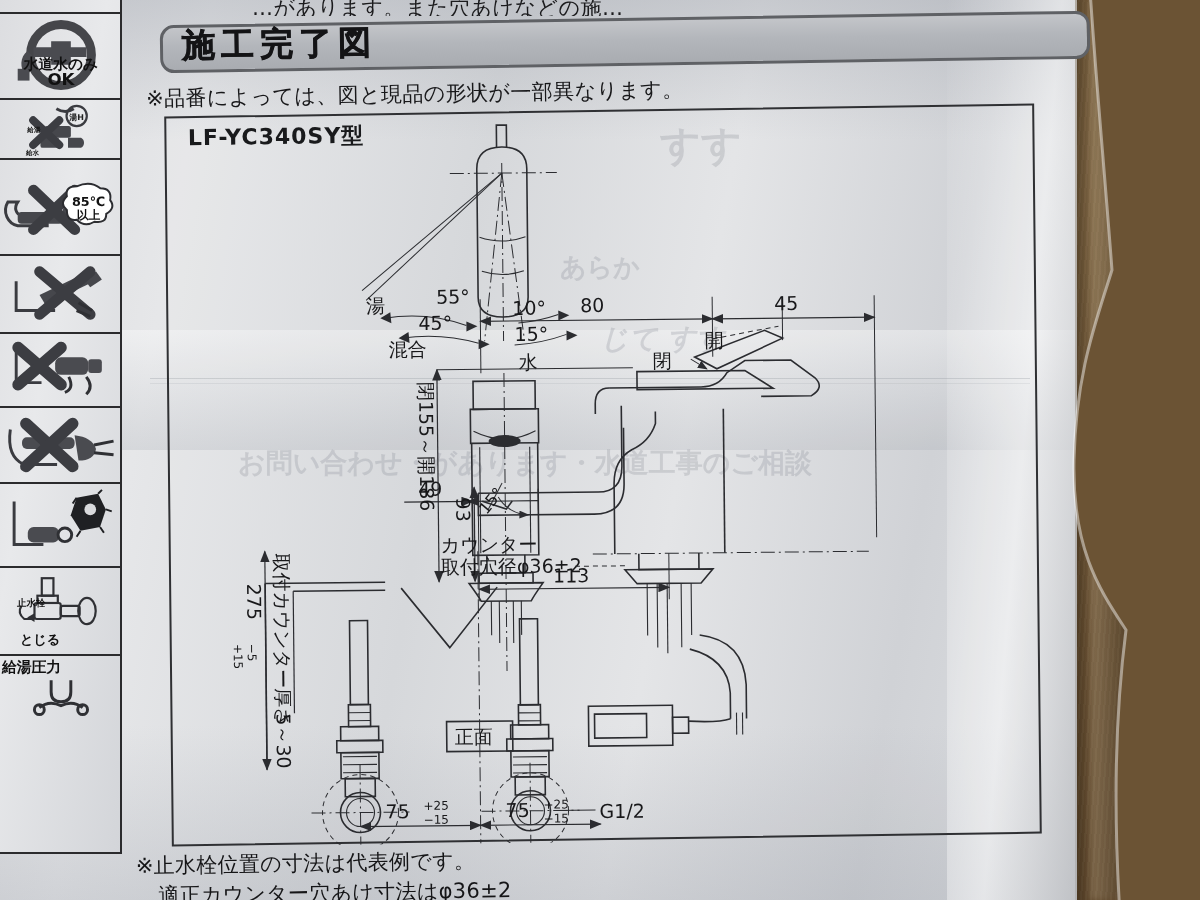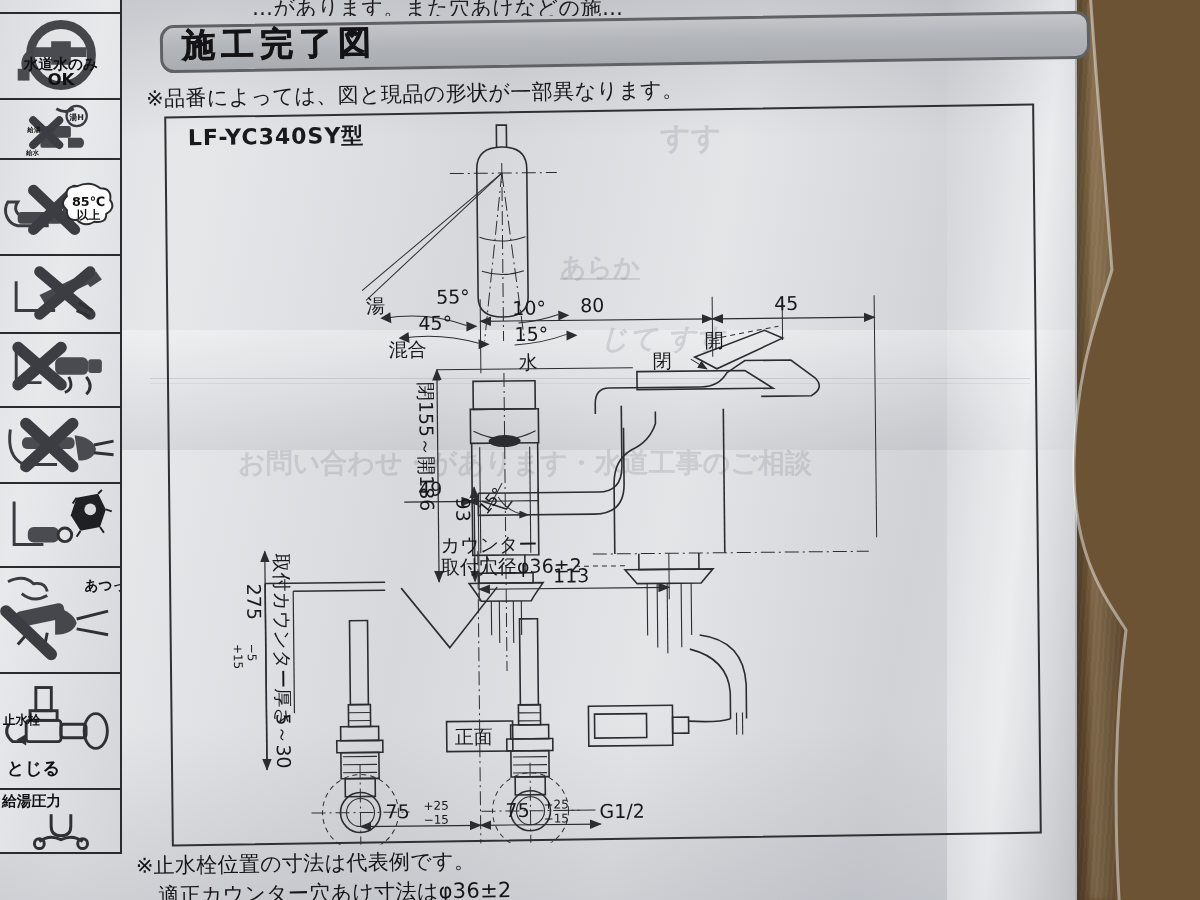--- a/index.html
+++ b/index.html
@@ -164,22 +164,22 @@
 
 <svg class="edge-mask" viewBox="0 0 200 925">
   <path d="M 200,0 L 200,925 L 120,925 C 112,800 118,700 126,640 C 100,600 72,560 74,470
            C 76,380 96,330 112,280 C 104,170 96,80 90,0 Z" fill="#6a5132" opacity="0"></path>
   <path d="M 90,0 C 96,90 104,175 112,280 C 96,332 76,382 74,470 C 72,560 100,600 126,640
            C 118,702 112,800 120,925 L 200,925 L 200,0 Z" fill="#6b5334"></path>
   <path d="M 90,0 C 96,90 104,175 112,280 C 96,332 76,382 74,470 C 72,560 100,600 126,640
            C 118,702 112,800 120,925" fill="none" stroke="rgba(255,255,255,.45)" stroke-width="3"></path>
 </svg>
 
-<div class="ghost" style="left:660px;top:118px;font-size:30px;">すす</div>
-<div class="ghost" style="left:560px;top:250px;font-size:26px;text-decoration:underline;">あらか</div>
+<div class="ghost" style="left:660px;top:118px;font-size:40px;">すす</div>
+<div class="ghost" style="left:560px;top:250px;font-size:26px;">あらか</div>
 <div class="ghost" style="left:600px;top:320px;font-size:28px;font-style:italic;">じて すす</div>
 <div class="ghost" style="left:238px;top:445px;font-size:27px;">お問い合わせ・があります・水道工事のご相談</div>
 <div class="blurline" style="left:150px;top:378px;width:880px;"></div>
 <div class="blurline" style="left:150px;top:383px;width:880px;opacity:.5;"></div>
 
 <div class="pictocol">
 
   <div class="pcell" style="height:16px"></div>
 
   <div class="pcell" style="height:86px">
@@ -277,40 +277,22 @@
       <rect x="28" y="44" width="32" height="16" rx="6" fill="#4a4b50"></rect>
       <circle cx="66" cy="52" r="7" fill="none" stroke="#2f3034" stroke-width="3"></circle>
       <path d="M78 14 l22 -4 l8 16 l-6 18 l-20 4 l-10 -16 z" fill="#1f2023"></path>
       <circle cx="92" cy="26" r="6" fill="#d8d9dc"></circle>
       <g stroke="#1f2023" stroke-width="2" fill="none">
         <path d="M78 14 l-4 6 M100 10 l4 -4 M108 26 l6 2 M102 44 l4 6 M82 48 l-4 6"></path>
       </g>
     </svg>
   </div>
 
-  <div class="pcell" style="height:106px">
-    <svg viewBox="0 0 122 106">
-      <path d="M8 14 q16 -8 26 2 q12 -2 14 8" fill="none" stroke="#3a3b40" stroke-width="3"></path>
-      <path d="M22 26 q12 10 26 2" fill="none" stroke="#3a3b40" stroke-width="3"></path>
-      <rect x="16" y="40" width="50" height="16" rx="5" fill="#46474c" transform="rotate(-12 41 48)"></rect>
-      <path d="M56 40 q18 4 22 16 q-4 12 -22 12" fill="#46474c"></path>
-      <g stroke="#2f3034" stroke-width="3">
-        <line x1="78" y1="52" x2="110" y2="44"></line>
-        <line x1="78" y1="62" x2="110" y2="68"></line>
-        <line x1="32" y1="62" x2="18" y2="78"></line>
-        <line x1="48" y1="66" x2="44" y2="86"></line>
-      </g>
-      <g stroke="#3c3d42" stroke-width="12" stroke-linecap="round">
-        <line x1="6" y1="44" x2="52" y2="88"></line>
-      </g>
-      <text x="86" y="22" font-size="14" font-weight="bold" fill="#111" font-family="DejaVu Sans, sans-serif">あつっ</text>
-    </svg>
-  </div>
-
-  <div class="pcell" style="height:116px">
+
+  <div class="pcell" style="height:88px">
     <svg viewBox="0 0 122 118">
       <rect x="36" y="14" width="16" height="24" fill="none" stroke="#2f3034" stroke-width="3"></rect>
       <rect x="30" y="38" width="28" height="10" fill="none" stroke="#2f3034" stroke-width="3"></rect>
       <rect x="26" y="48" width="36" height="22" rx="3" fill="none" stroke="#2f3034" stroke-width="3"></rect>
       <path d="M8 52 q-6 10 4 18 h14" fill="none" stroke="#2f3034" stroke-width="3"></path>
       <rect x="62" y="52" width="26" height="14" rx="3" fill="none" stroke="#2f3034" stroke-width="3"></rect>
       <ellipse cx="98" cy="59" rx="12" ry="18" fill="none" stroke="#2f3034" stroke-width="3"></ellipse>
       <path d="M26 62 l-10 6 l10 6 z" fill="#2f3034"></path>
       <text x="2" y="52" font-size="13" font-weight="bold" fill="#111" font-family="DejaVu Sans, sans-serif">止水栓</text>
       <text x="6" y="104" font-size="18" font-weight="bold" fill="#111" font-family="DejaVu Sans, sans-serif">とじる</text>

